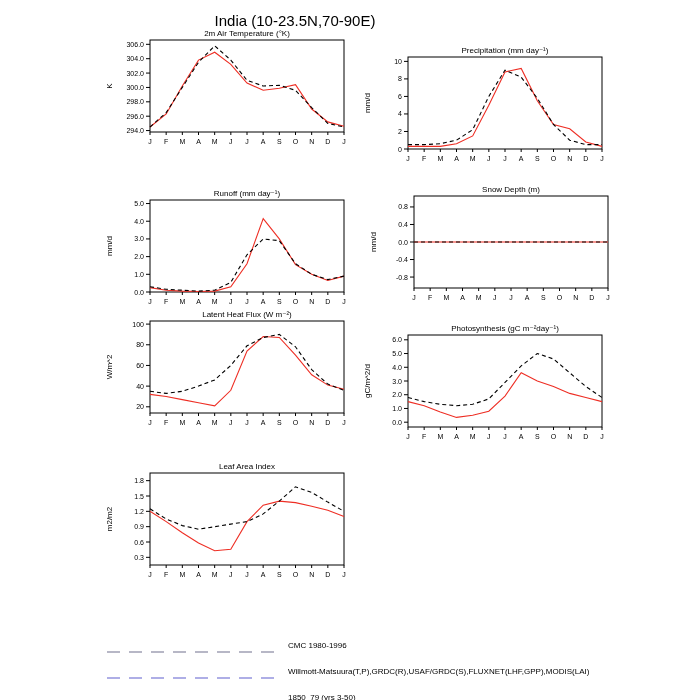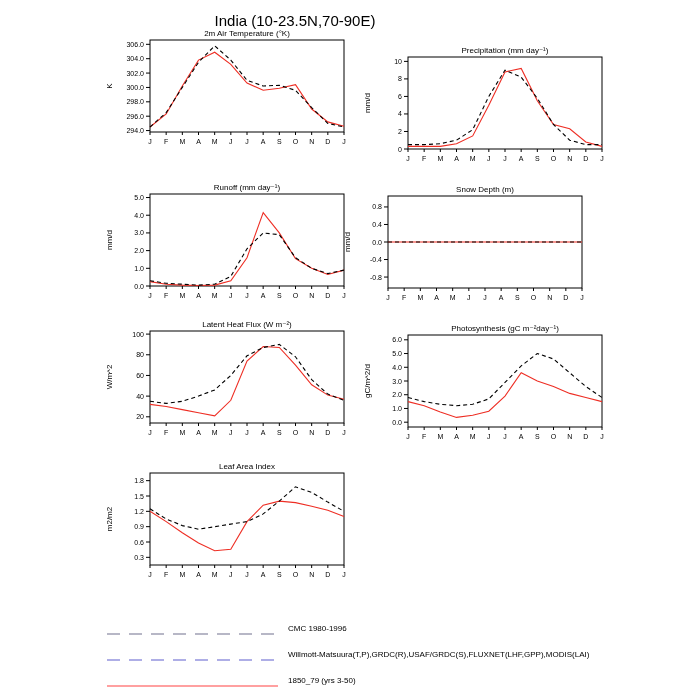--- a/index.html
+++ b/index.html
@@ -2,21 +2,21 @@
 <html><head>
 <meta charset="utf-8">
 <style>
   html,body{margin:0;padding:0;background:#ffffff;}
   body{width:700px;height:700px;font-family:"Liberation Sans","DejaVu Sans",sans-serif;color:#000;position:relative;overflow:hidden;}
   .page{position:absolute;inset:0;}
   .page-title{position:absolute;top:12px;left:0;width:590px;text-align:center;font-size:15px;}
   .chart{position:absolute;width:252px;height:124px;}
   svg text{font-family:"Liberation Sans","DejaVu Sans",sans-serif;fill:#000;}
   .legend{position:absolute;left:105px;top:624px;}
-  .legend-row{display:flex;align-items:flex-start;height:26px;}
+  .legend-row{display:flex;align-items:flex-end;height:26px;}
   .legend-swatch{width:175px;height:8px;display:inline-block;flex:0 0 175px;}
   .legend-label{font-size:8px;margin-left:8px;white-space:nowrap;}
 </style>
 </head>
 <body>
 
 <div class="page">
   <div class="page-title">India (10-23.5N,70-90E)</div>
 
   <div class="chart" style="left:100px;top:27px"><svg width="252" height="124">
@@ -104,21 +104,21 @@
         <text x="195.5" y="117" text-anchor="middle" font-size="7">O</text>
         <line x1="211.66666666666666" y1="105" x2="211.66666666666666" y2="108" stroke="#000" stroke-width="1"></line>
         <text x="211.66666666666666" y="117" text-anchor="middle" font-size="7">N</text>
         <line x1="227.83333333333334" y1="105" x2="227.83333333333334" y2="108" stroke="#000" stroke-width="1"></line>
         <text x="227.83333333333334" y="117" text-anchor="middle" font-size="7">D</text>
         <line x1="244" y1="105" x2="244" y2="108" stroke="#000" stroke-width="1"></line>
         <text x="244" y="117" text-anchor="middle" font-size="7">J</text>
         <polyline points="50.0,102.4 66.2,102.4 82.3,102.4 98.5,99.7 114.7,91.9 130.8,61.2 147.0,27.9 163.2,24.4 179.3,56.8 195.5,80.5 211.7,84.8 227.8,98.0 244.0,102.4" fill="none" stroke="#ee2e24" stroke-width="1.1"></polyline>
         <polyline points="50.0,100.6 66.2,100.6 82.3,99.7 98.5,96.2 114.7,85.7 130.8,52.4 147.0,26.1 163.2,33.2 179.3,54.2 195.5,80.5 211.7,96.2 227.8,100.6 244.0,100.6" fill="none" stroke="#000000" stroke-width="1.1" stroke-dasharray="4 3"></polyline>
       </svg></div>
-  <div class="chart" style="left:100px;top:181px"><svg width="252" height="124">
+  <div class="chart" style="left:100px;top:187px"><svg width="252" height="124">
         <rect x="50" y="13" width="194" height="92" fill="none" stroke="#000" stroke-width="1"></rect>
         <text x="147" y="9" text-anchor="middle" font-size="8">Runoff (mm day⁻¹)</text>
         <text x="12" y="59" text-anchor="middle" font-size="8" transform="rotate(-90 12 59)">mm/d</text>
         <line x1="46" y1="105" x2="50" y2="105" stroke="#000" stroke-width="1"></line>
         <text x="44" y="107.5" text-anchor="end" font-size="7">0.0</text>
         <line x1="46" y1="87.3076923076923" x2="50" y2="87.3076923076923" stroke="#000" stroke-width="1"></line>
         <text x="44" y="89.8076923076923" text-anchor="end" font-size="7">1.0</text>
         <line x1="46" y1="69.61538461538461" x2="50" y2="69.61538461538461" stroke="#000" stroke-width="1"></line>
         <text x="44" y="72.11538461538461" text-anchor="end" font-size="7">2.0</text>
         <line x1="46" y1="51.92307692307693" x2="50" y2="51.92307692307693" stroke="#000" stroke-width="1"></line>
@@ -149,21 +149,21 @@
         <text x="195.5" y="117" text-anchor="middle" font-size="7">O</text>
         <line x1="211.66666666666666" y1="105" x2="211.66666666666666" y2="108" stroke="#000" stroke-width="1"></line>
         <text x="211.66666666666666" y="117" text-anchor="middle" font-size="7">N</text>
         <line x1="227.83333333333334" y1="105" x2="227.83333333333334" y2="108" stroke="#000" stroke-width="1"></line>
         <text x="227.83333333333334" y="117" text-anchor="middle" font-size="7">D</text>
         <line x1="244" y1="105" x2="244" y2="108" stroke="#000" stroke-width="1"></line>
         <text x="244" y="117" text-anchor="middle" font-size="7">J</text>
         <polyline points="50.0,100.6 66.2,103.2 82.3,104.1 98.5,104.5 114.7,104.1 130.8,99.7 147.0,76.7 163.2,31.6 179.3,51.9 195.5,77.6 211.7,87.3 227.8,93.5 244.0,89.1" fill="none" stroke="#ee2e24" stroke-width="1.1"></polyline>
         <polyline points="50.0,99.7 66.2,102.3 82.3,103.2 98.5,104.1 114.7,103.2 130.8,95.3 147.0,67.8 163.2,51.9 179.3,53.7 195.5,76.7 211.7,87.3 227.8,92.6 244.0,89.1" fill="none" stroke="#000000" stroke-width="1.1" stroke-dasharray="4 3"></polyline>
       </svg></div>
-  <div class="chart" style="left:338px;top:183px"><svg width="252" height="124">
+  <div class="chart" style="left:364px;top:183px"><svg width="252" height="124">
         <rect x="50" y="13" width="194" height="92" fill="none" stroke="#000" stroke-width="1"></rect>
         <text x="147" y="9" text-anchor="middle" font-size="8">Snow Depth (m)</text>
         <text x="12" y="59" text-anchor="middle" font-size="8" transform="rotate(-90 12 59)">mm/d</text>
         <line x1="46" y1="94.04761904761905" x2="50" y2="94.04761904761905" stroke="#000" stroke-width="1"></line>
         <text x="44" y="96.54761904761905" text-anchor="end" font-size="7">-0.8</text>
         <line x1="46" y1="76.52380952380952" x2="50" y2="76.52380952380952" stroke="#000" stroke-width="1"></line>
         <text x="44" y="79.02380952380952" text-anchor="end" font-size="7">-0.4</text>
         <line x1="46" y1="59" x2="50" y2="59" stroke="#000" stroke-width="1"></line>
         <text x="44" y="61.5" text-anchor="end" font-size="7">0.0</text>
         <line x1="46" y1="41.47619047619047" x2="50" y2="41.47619047619047" stroke="#000" stroke-width="1"></line>
@@ -192,21 +192,21 @@
         <text x="195.5" y="117" text-anchor="middle" font-size="7">O</text>
         <line x1="211.66666666666666" y1="105" x2="211.66666666666666" y2="108" stroke="#000" stroke-width="1"></line>
         <text x="211.66666666666666" y="117" text-anchor="middle" font-size="7">N</text>
         <line x1="227.83333333333334" y1="105" x2="227.83333333333334" y2="108" stroke="#000" stroke-width="1"></line>
         <text x="227.83333333333334" y="117" text-anchor="middle" font-size="7">D</text>
         <line x1="244" y1="105" x2="244" y2="108" stroke="#000" stroke-width="1"></line>
         <text x="244" y="117" text-anchor="middle" font-size="7">J</text>
         <polyline points="50.0,59.0 66.2,59.0 82.3,59.0 98.5,59.0 114.7,59.0 130.8,59.0 147.0,59.0 163.2,59.0 179.3,59.0 195.5,59.0 211.7,59.0 227.8,59.0 244.0,59.0" fill="none" stroke="#ee2e24" stroke-width="1.1"></polyline>
         <polyline points="50.0,59.0 66.2,59.0 82.3,59.0 98.5,59.0 114.7,59.0 130.8,59.0 147.0,59.0 163.2,59.0 179.3,59.0 195.5,59.0 211.7,59.0 227.8,59.0 244.0,59.0" fill="none" stroke="#000000" stroke-width="1.1" stroke-dasharray="4 3"></polyline>
       </svg></div>
-  <div class="chart" style="left:100px;top:318px"><svg width="252" height="124">
+  <div class="chart" style="left:100px;top:308px"><svg width="252" height="124">
         <rect x="50" y="13" width="194" height="92" fill="none" stroke="#000" stroke-width="1"></rect>
         <text x="147" y="9" text-anchor="middle" font-size="8">Latent Heat Flux (W m⁻²)</text>
         <text x="12" y="59" text-anchor="middle" font-size="8" transform="rotate(-90 12 59)">W/m^2</text>
         <line x1="46" y1="98.79775280898878" x2="50" y2="98.79775280898878" stroke="#000" stroke-width="1"></line>
         <text x="44" y="101.29775280898878" text-anchor="end" font-size="7">20</text>
         <line x1="46" y1="78.12359550561797" x2="50" y2="78.12359550561797" stroke="#000" stroke-width="1"></line>
         <text x="44" y="80.62359550561797" text-anchor="end" font-size="7">40</text>
         <line x1="46" y1="57.44943820224719" x2="50" y2="57.44943820224719" stroke="#000" stroke-width="1"></line>
         <text x="44" y="59.94943820224719" text-anchor="end" font-size="7">60</text>
         <line x1="46" y1="36.7752808988764" x2="50" y2="36.7752808988764" stroke="#000" stroke-width="1"></line>

